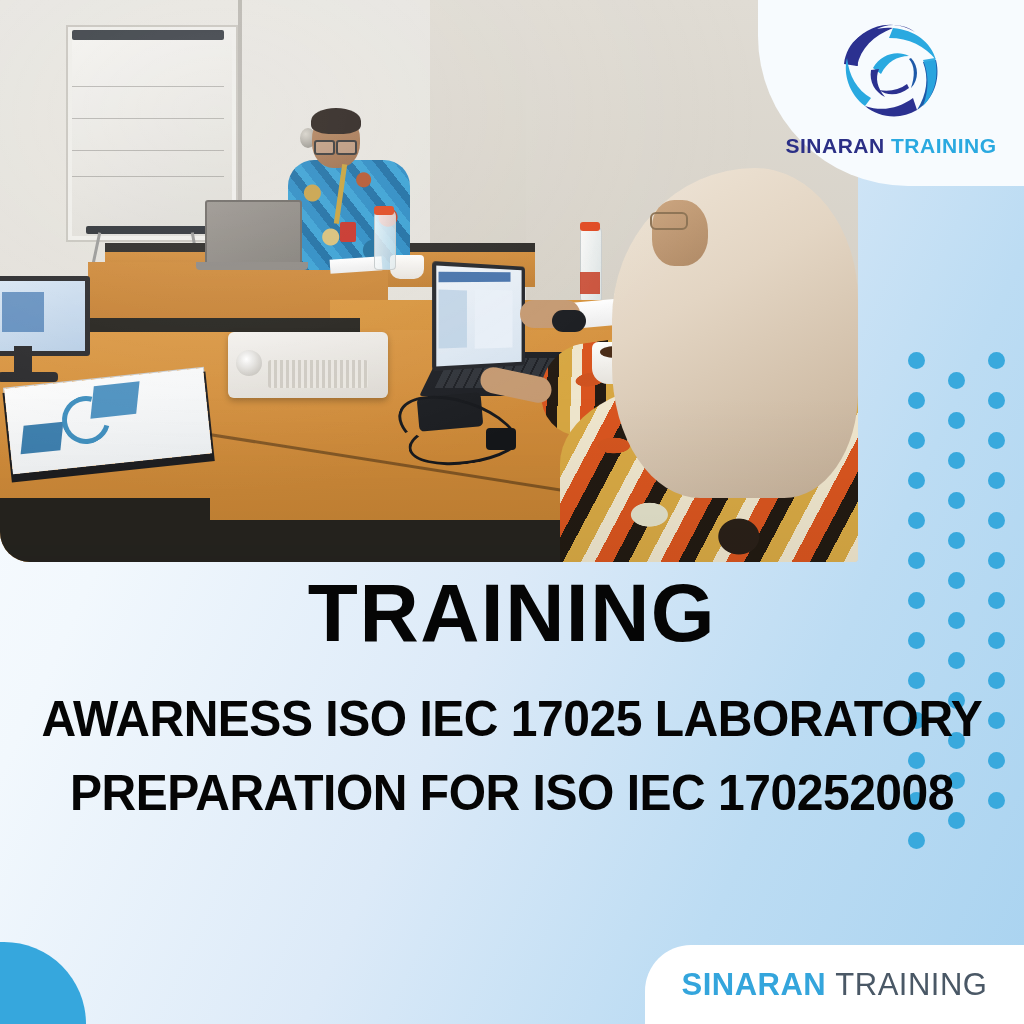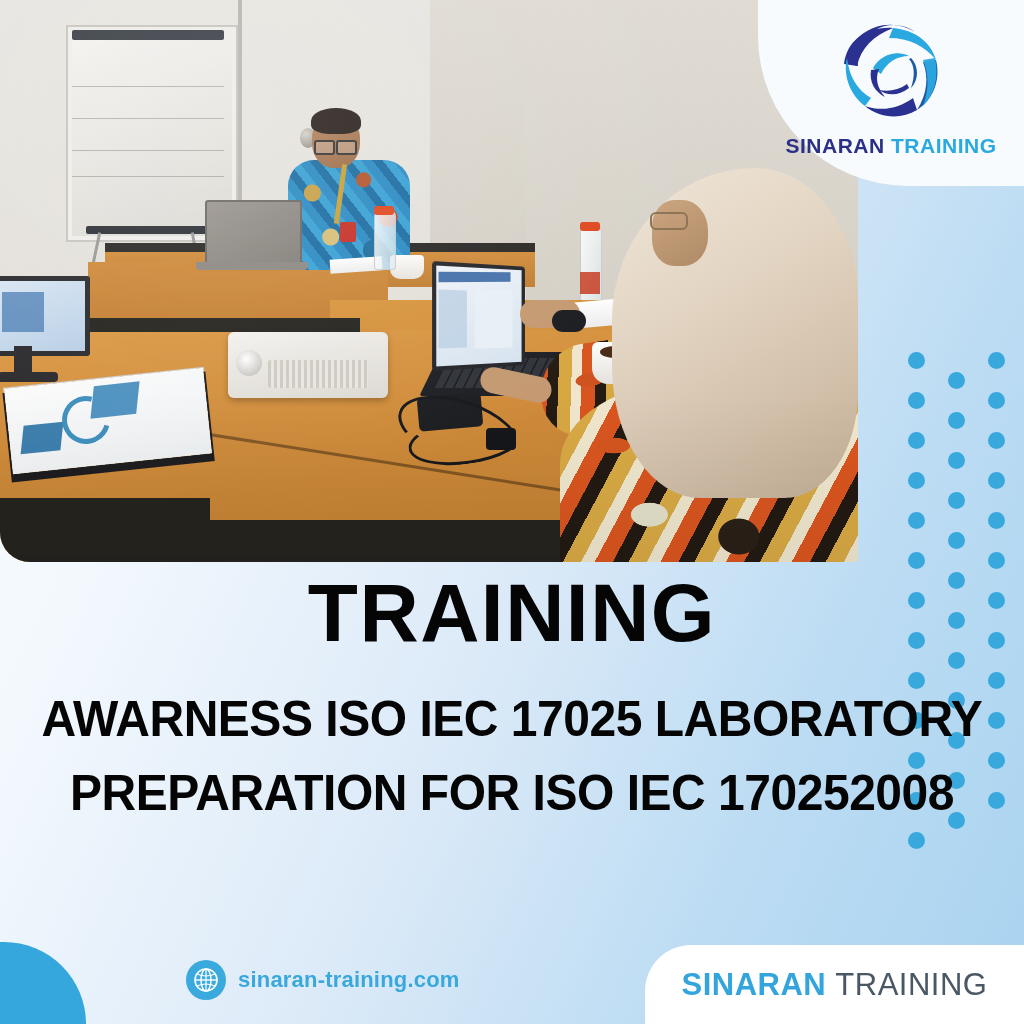--- a/index.html
+++ b/index.html
@@ -372,33 +372,20 @@
   </div>
 
   <div class="title">TRAINING</div>
   <div class="subtitle">
     <span class="sub-line">AWARNESS ISO IEC 17025 LABORATORY</span>
     <span class="sub-line">PREPARATION FOR ISO IEC 170252008</span>
   </div>
 
   <div class="corner-blue"></div>
 
-  <div class="site">
-    <span class="globe">
-      <svg width="26" height="26" viewBox="0 0 26 26" aria-hidden="true">
-        <circle cx="13" cy="13" r="11" fill="none" stroke="#ffffff" stroke-width="1.6"></circle>
-        <ellipse cx="13" cy="13" rx="5" ry="11" fill="none" stroke="#ffffff" stroke-width="1.4"></ellipse>
-        <line x1="2" y1="13" x2="24" y2="13" stroke="#ffffff" stroke-width="1.4"></line>
-        <path d="M4 7 Q13 11 22 7" fill="none" stroke="#ffffff" stroke-width="1.2"></path>
-        <path d="M4 19 Q13 15 22 19" fill="none" stroke="#ffffff" stroke-width="1.2"></path>
-        <line x1="13" y1="2" x2="13" y2="24" stroke="#ffffff" stroke-width="1.2"></line>
-      </svg>
-    </span>
-    <span class="site-text">sinaran-training.com</span>
-  </div>
 
   <div class="brand-panel">
     <span class="brand-text">
       <span class="b1">SINARAN</span><span>&nbsp;</span><span class="b2">TRAINING</span>
     </span>
   </div>
 
 </div>
 
 </body></html>

